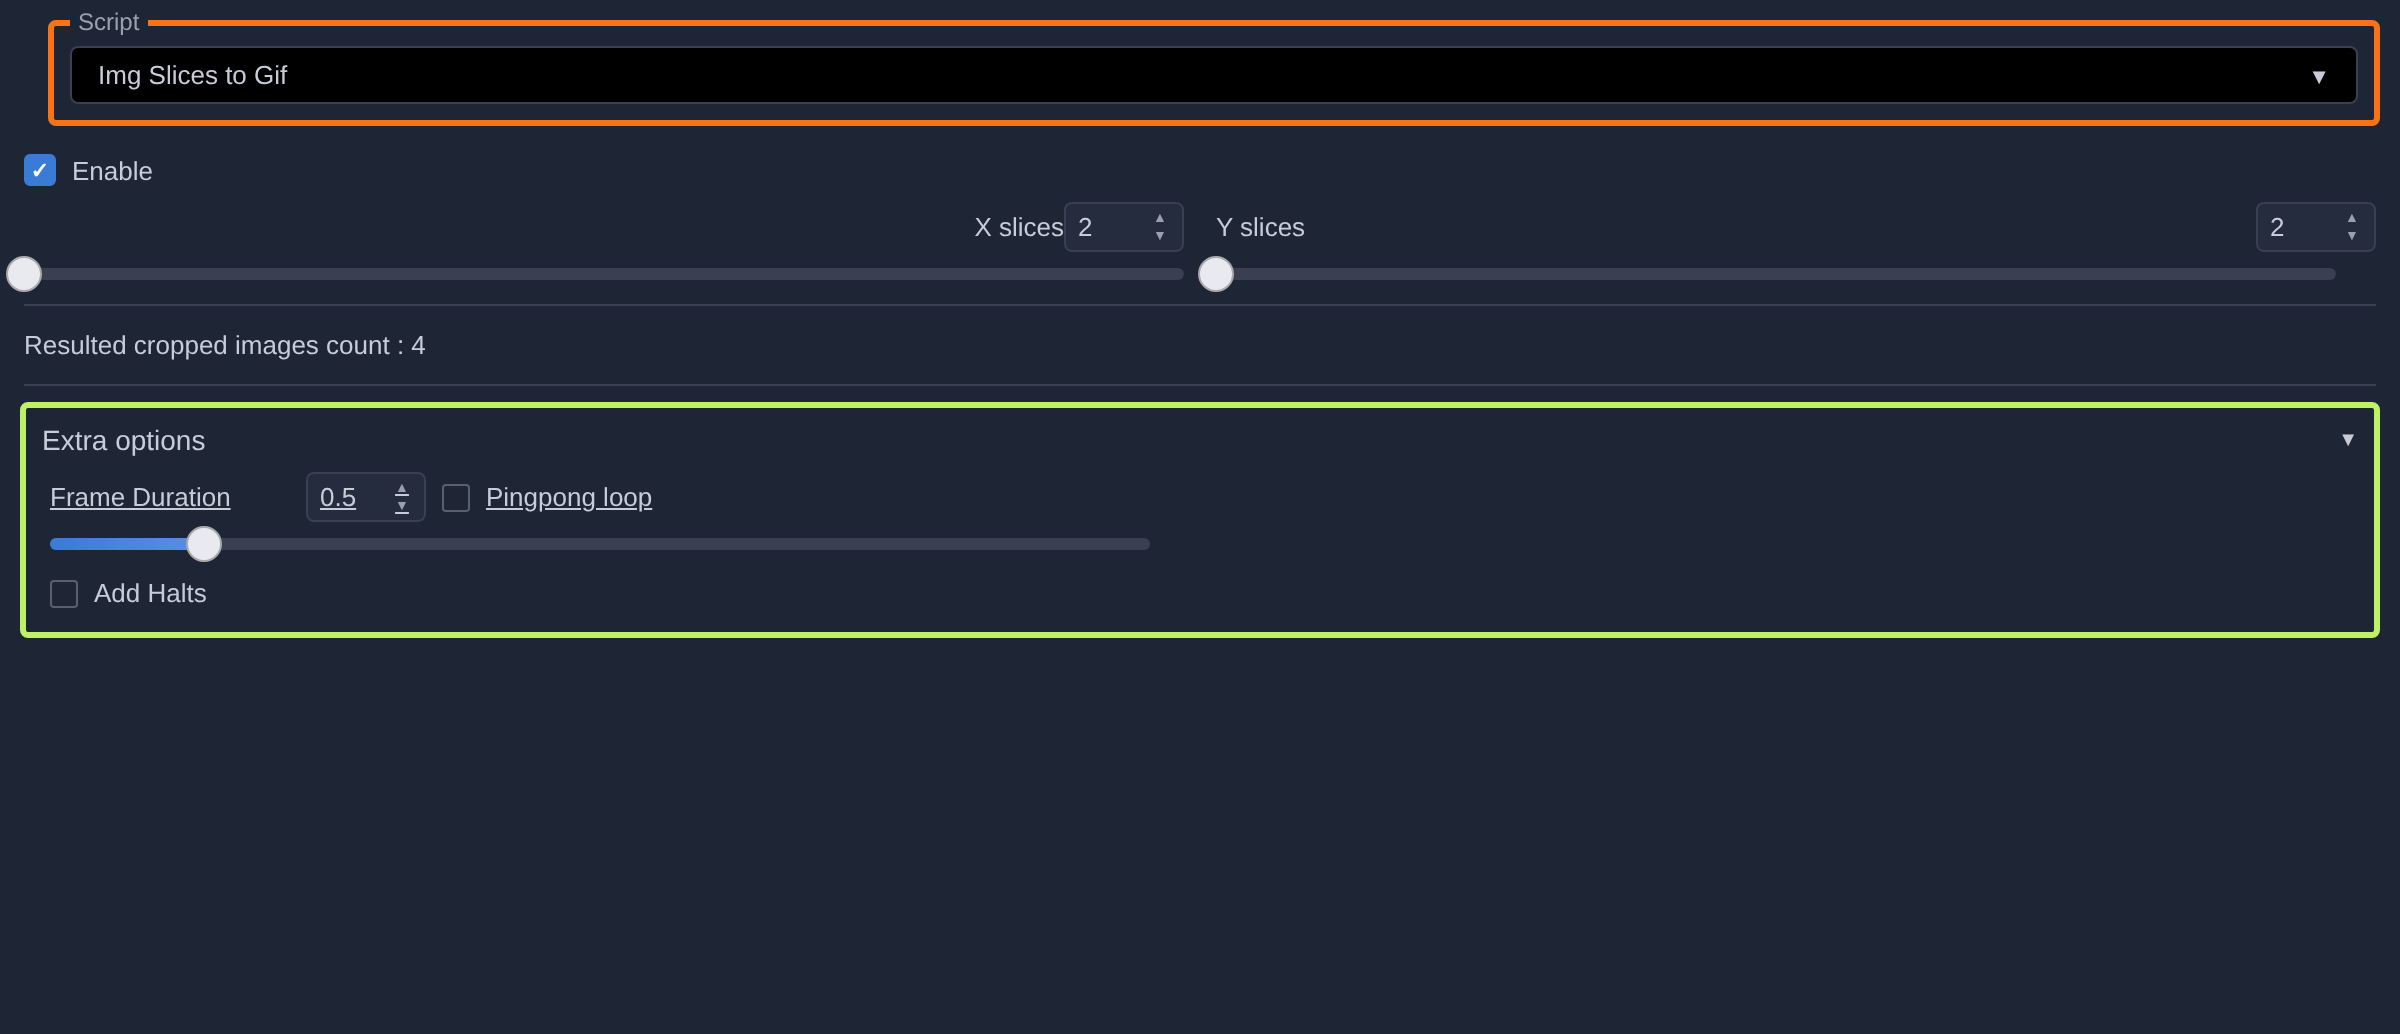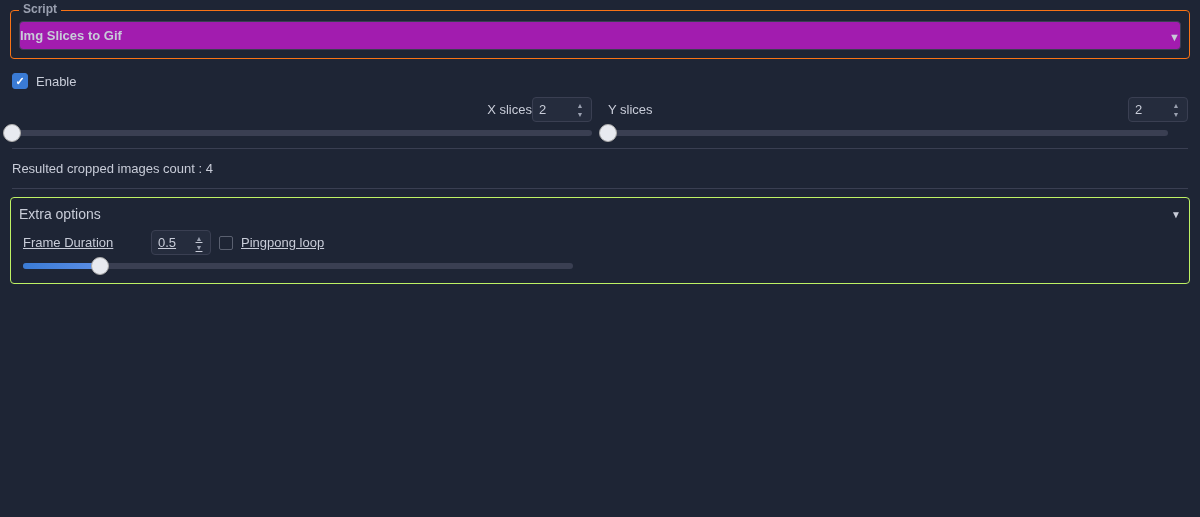--- a/index.html
+++ b/index.html
@@ -18,51 +18,50 @@
       width: 100%;
       height: 100%;
       background-color: #1e2535;
       padding: 10px 0 0 0;
       display: flex;
       flex-direction: column;
     }
 
     
     .script-section {
-      border: 1px solid #f97316;
+      border: 3px solid #f97316;
       border-radius: 4px;
-      margin: 0 10px 8px 10px;
+      margin: 0 10px 8px 24px;
       padding: 4px 8px 8px 8px;
       position: relative;
-      font-weight: bold;
     }
 
     .section-label {
       position: absolute;
       top: -9px;
       left: 8px;
       background: #1e2535;
       padding: 0 4px;
       font-size: 12px;
       color: #9aa0b0;
     }
 
     .dropdown-row {
       display: flex;
       align-items: center;
       margin-top: 6px;
     }
 
     .dropdown {
       flex: 1;
-      background-color: #a21caf;
+      background-color: #000000;
       border: 1px solid #3a3f52;
       border-radius: 4px;
       color: #c8ccd8;
-      padding: 6px 0;
+      padding: 6px 13px;
       font-size: 13px;
       display: flex;
       align-items: flex-end;
       justify-content: space-between;
       cursor: pointer;
     }
 
     .dropdown-chevron {
       color: #c8ccd8;
       font-size: 11px;
@@ -180,21 +179,21 @@
 
     
     .result-text {
       padding: 8px 12px;
       color: #c8ccd8;
       font-size: 13px;
     }
 
     
     .extra-section {
-      border: 1px solid #bef264;
+      border: 3px solid #bef264;
       border-radius: 4px;
       margin: 4px 10px;
       padding: 4px 8px 8px 8px;
     }
 
     .extra-header {
       display: flex;
       align-items: center;
       justify-content: space-between;
       padding: 4px 0 6px 0;
@@ -426,15 +425,19 @@
 
     <div class="frame-duration-slider-row">
       <div class="frame-slider-container">
         <div class="blue-slider-track">
           <div class="blue-slider-fill"></div>
           <div class="blue-slider-thumb"></div>
         </div>
       </div>
     </div>
 
+    <div class="add-halts-row">
+      <div class="checkbox-empty"></div>
+      <span>Add Halts</span>
+    </div>
 
   </div>
 </div>
 
 </body></html>

